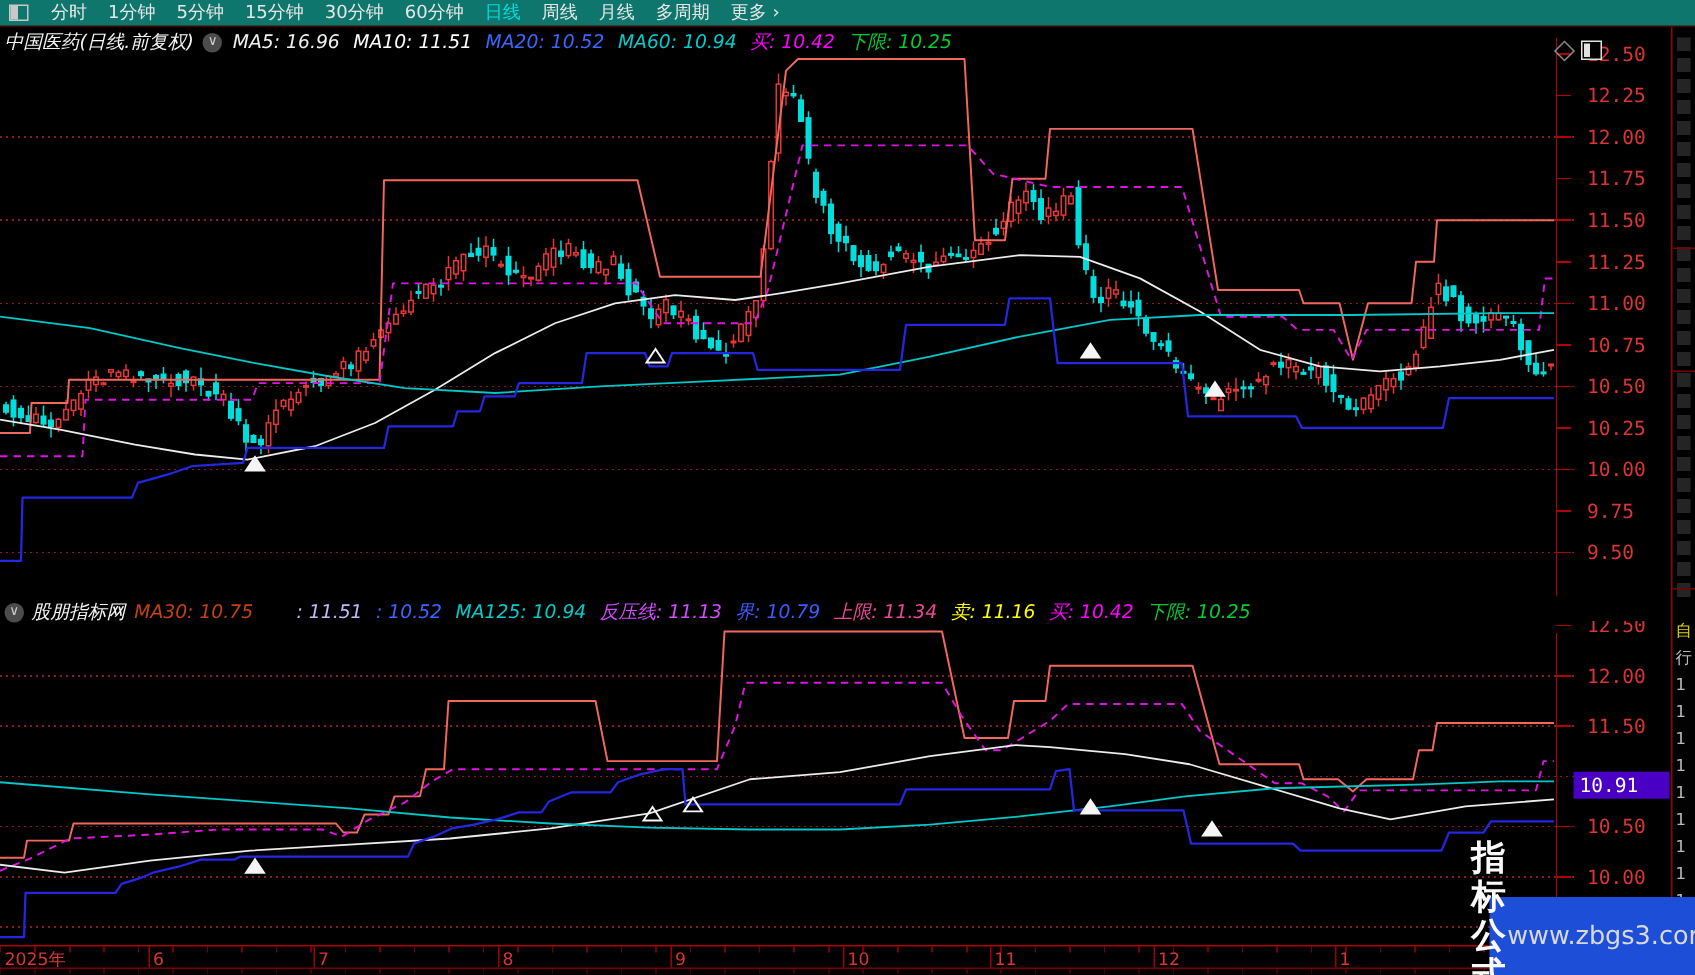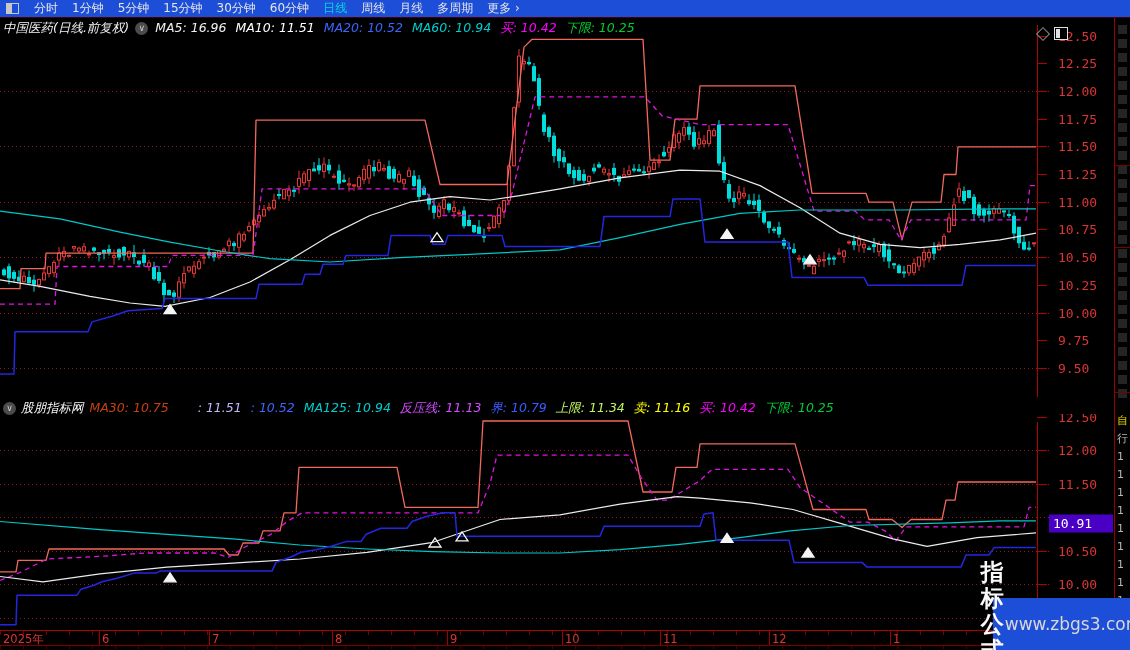--- a/index.html
+++ b/index.html
@@ -4,21 +4,21 @@
 <style>
   html,body{margin:0;padding:0;}
   body{
     width:1130px;height:650px;position:relative;overflow:hidden;
     background:#000;font-family:"DejaVu Sans",sans-serif;
     -webkit-font-smoothing:none;
   }
   
   .toolbar{
     position:absolute;top:0;left:0;width:1130px;height:17px;
-    background:#1d4ed8;border-bottom:1px solid #4a0000;
+    background:#0f766e;border-bottom:1px solid #4a0000;
     display:flex;align-items:center;font-size:12px;color:#e6e6e6;
     white-space:nowrap;z-index:5;
   }
   .win-icon{width:11px;height:9px;border:1px solid #c8c8c8;margin:0 8px 0 6px;position:relative;}
   .win-icon::before{content:"";position:absolute;left:0;top:0;width:5px;height:9px;background:#c8c8c8;}
   .tb-item{padding:0 7px;cursor:default;}
   .tb-item.active{color:#00dcdc;}
   .tb-buttons{margin-left:auto;display:flex;align-items:center;padding-right:4px;}
   .tb-btn{
     border:1px solid #9c4a4a;background:#451515;color:#f2f2f2;
@@ -585,21 +585,21 @@
 <div class="phead" style="top:400px;">
   <span class="circle-chevron" style="margin-right:5px;">∨</span>
   <span class="ptitle">股朋指标网</span>
   <span style="display:flex;">
       <span class="ind" style="color: #c2410c;">MA30: 10.75</span>
       <span class="ind" style="color: #c4b5fd; margin-left: 20px;">: 11.51</span>
       <span class="ind" style="color: rgb(58, 102, 255);">: 10.52</span>
       <span class="ind" style="color: rgb(0, 204, 204);">MA125: 10.94</span>
       <span class="ind" style="color: rgb(210, 77, 255);">反压线: 11.13</span>
       <span class="ind" style="color: rgb(58, 91, 255);">界: 10.79</span>
-      <span class="ind" style="color: #bef264; text-align: right;">上限: 11.34</span>
+      <span class="ind" style="color: #ec4899; text-align: right;">上限: 11.34</span>
       <span class="ind" style="color: rgb(255, 255, 0);">卖: 11.16</span>
       <span class="ind" style="color: rgb(255, 0, 255);">买: 10.42</span>
       <span class="ind" style="color: rgb(0, 204, 51);">下限: 10.25</span>
     </span>
 </div>
 
 <svg class="chart" id="chart-sub" style="top:414px;" width="1114" height="216" viewBox="0 0 1114 216">
     <line x1="0" x2="1052" y1="36.5" y2="36.5" stroke="#8f1a1a" stroke-width="1" stroke-dasharray="1,3" shape-rendering="crispEdges"></line>
     <line x1="0" x2="1052" y1="70.0" y2="70.0" stroke="#8f1a1a" stroke-width="1" stroke-dasharray="1,3" shape-rendering="crispEdges"></line>
     <line x1="0" x2="1052" y1="103.5" y2="103.5" stroke="#8f1a1a" stroke-width="1" stroke-dasharray="1,3" shape-rendering="crispEdges"></line>

